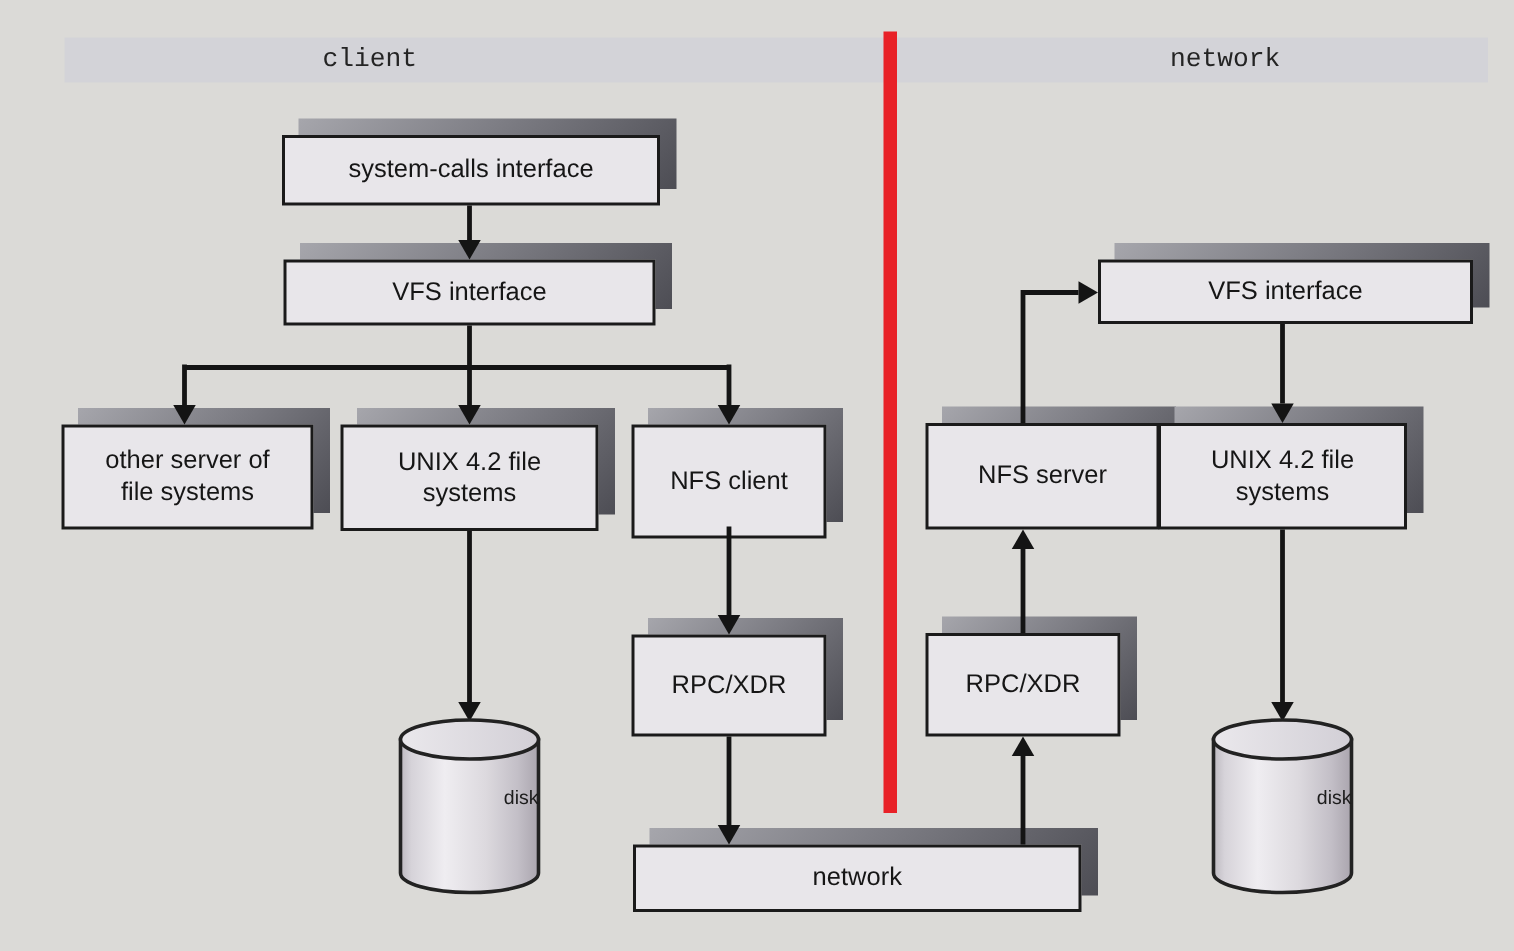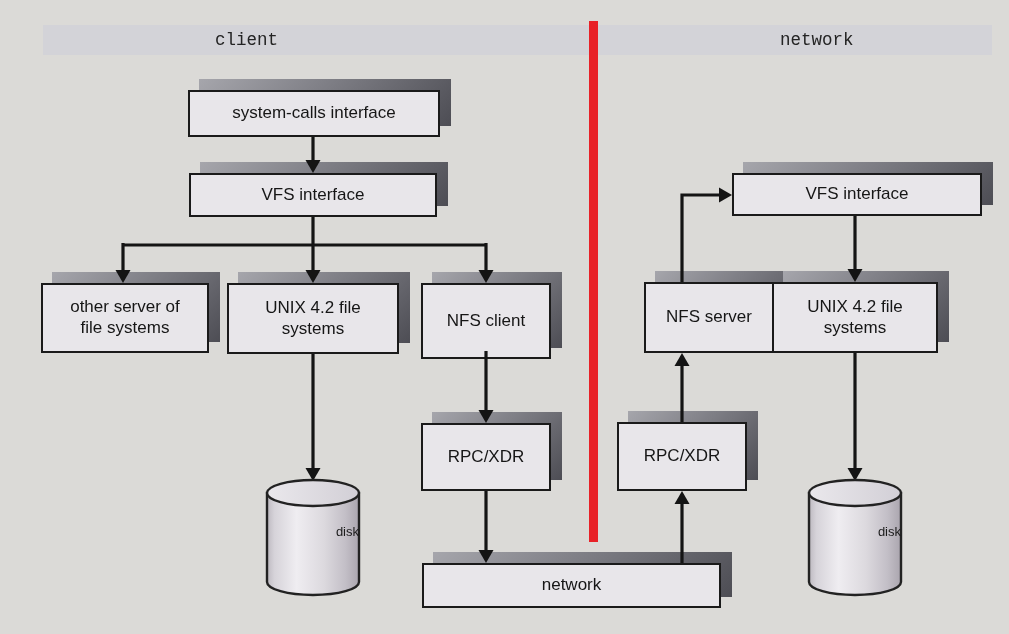--- a/index.html
+++ b/index.html
@@ -43,21 +43,21 @@
     white-space:pre-line;
   }
   
   .g-sys {left:188px;top:90px; width:252px;height:47px;}
   .g-vfsc{left:189px;top:173px;width:248px;height:44px;}
   .g-oth {left:41px; top:283px;width:168px;height:70px;}
   .g-unxc{left:227px;top:283px;width:172px;height:71px;}
   .g-nfsc{left:421px;top:283px;width:130px;height:76px;}
   .g-rpcc{left:421px;top:423px;width:130px;height:68px;}
   .g-net {left:422px;top:563px;width:299px;height:45px;}
-  .g-nfss{left:644px;top:282px;width:130px;height:71px;}
+  .g-nfss{left:617px;top:282px;width:156px;height:71px;}
   .g-unxs{left:772px;top:282px;width:166px;height:71px;}
   .g-vfss{left:732px;top:173px;width:250px;height:43px;}
   .g-rpcs{left:617px;top:422px;width:130px;height:69px;}
 
   
   .overlay{position:absolute;left:0;top:0;width:1009px;height:634px;pointer-events:none;}
 
   .disk-label{
     position:absolute;width:92px;text-align:right;
     font-size:13px;color:#1c1c1c;top:524px;

